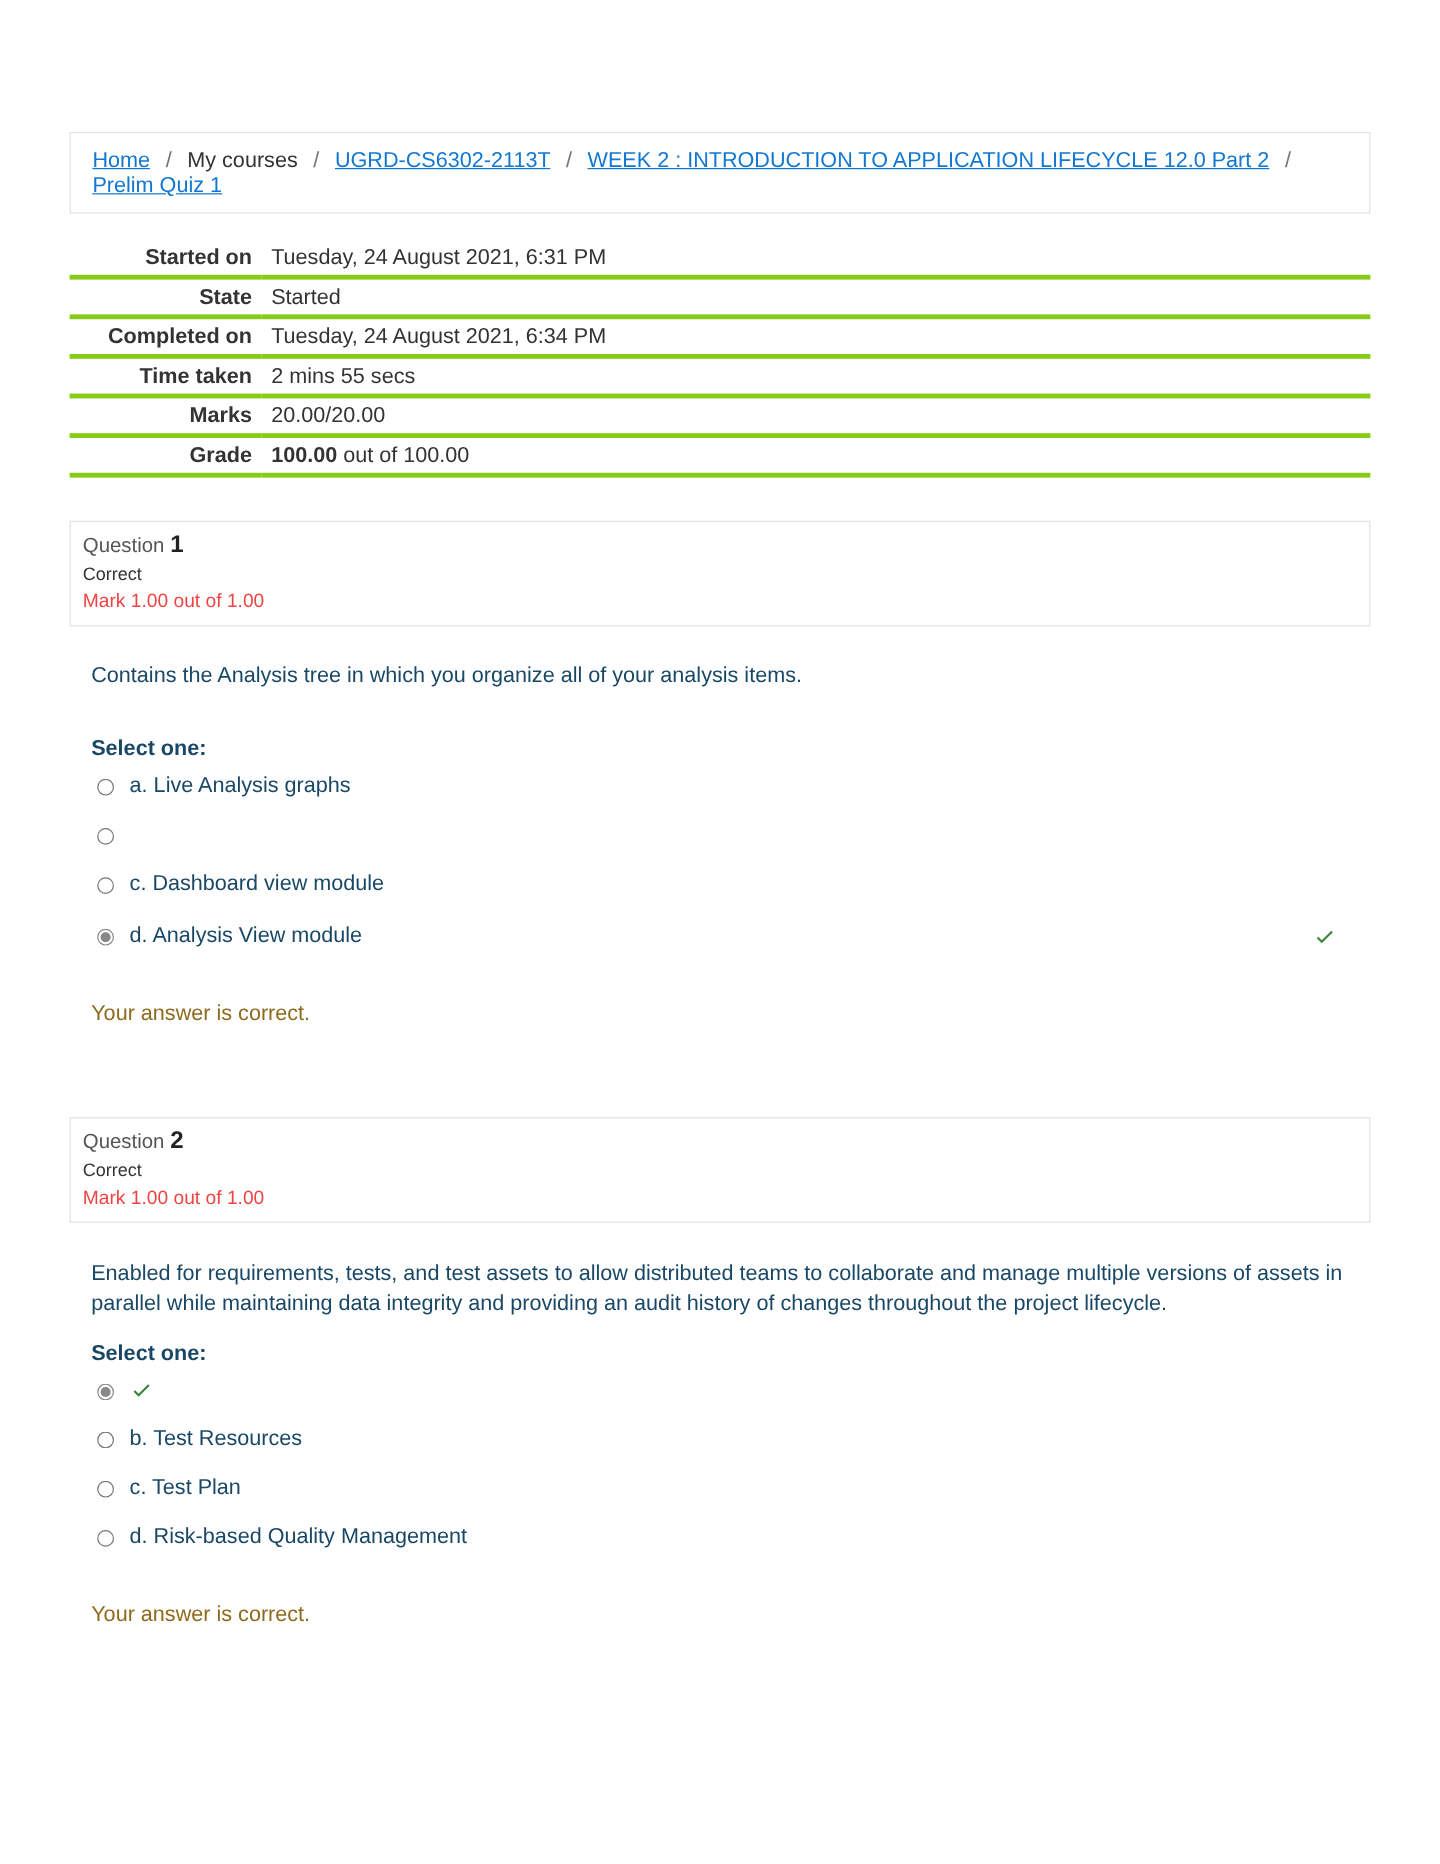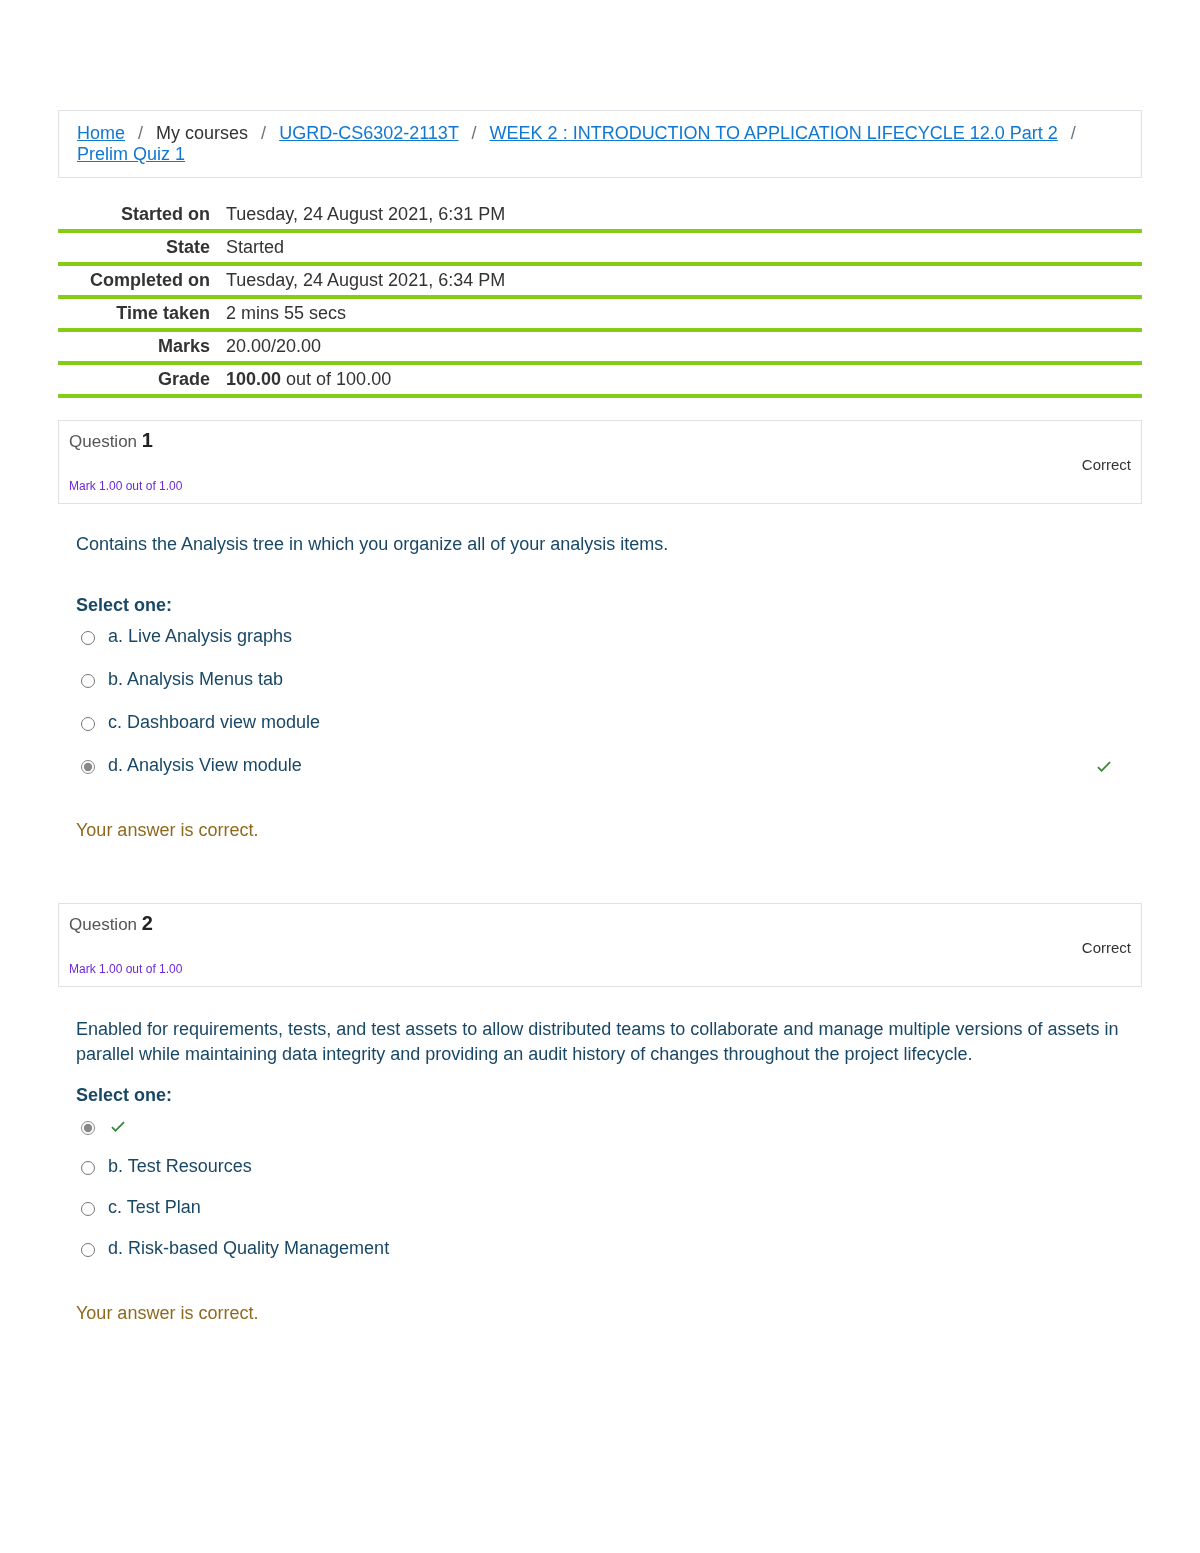--- a/index.html
+++ b/index.html
@@ -46,30 +46,30 @@
     white-space: nowrap;
   }
   .summary-table td {
     text-align: left;
     padding: 4px 0 4px 8px;
   }
   .summary-table .grade-strong { font-weight: 700; }
 
   .question-block {
     border: 1px solid #dee2e6;
-    margin-top: 22px;
+    margin-top: 36px;
     background: #fff;
   }
   .question-header {
     padding: 8px 10px 10px 10px;
   }
   .q-title { font-size: 17px; color: #555; }
   .q-title .qnum { font-size: 20px; font-weight: 700; color: #222; }
-  .q-status { font-size: 15px; color: #333; margin-top: 4px; text-align: right; }
-  .q-mark { font-size: 12px; color: #6d28d9; margin-top: 6px; }
+  .q-status { font-size: 15px; color: #333; margin-top: 4px; }
+  .q-mark { font-size: 16px; color: #ef4444; margin-top: 6px; }
 
   .question-body {
     padding: 30px 18px 10px 18px;
     color: #194866;
     font-size: 18px;
   }
   .question-text { margin-bottom: 40px; }
   .select-one { margin-bottom: 6px; font-weight: bold; }
 
   .option-row {
@@ -163,21 +163,20 @@
   <div class="question-body">
     <div class="question-text">Contains the Analysis tree in which you organize all of your analysis items.</div>
     <div class="select-one">Select one:</div>
 
     <div class="option-row">
       <input type="radio" name="q1" style="">
       <span class="opt-label">a. Live Analysis graphs</span>
     </div>
     <div class="option-row">
       <input type="radio" name="q1" style="">
-      <span class="opt-label">b. Analysis Menus tab</span>
     </div>
     <div class="option-row">
       <input type="radio" name="q1" style="">
       <span class="opt-label">c. Dashboard view module</span>
     </div>
     <div class="option-row">
       <input type="radio" name="q1" checked="" style="">
       <span class="opt-label">d. Analysis View module</span>
       <span class="check">
         <svg viewBox="0 0 24 24" fill="#398439">

